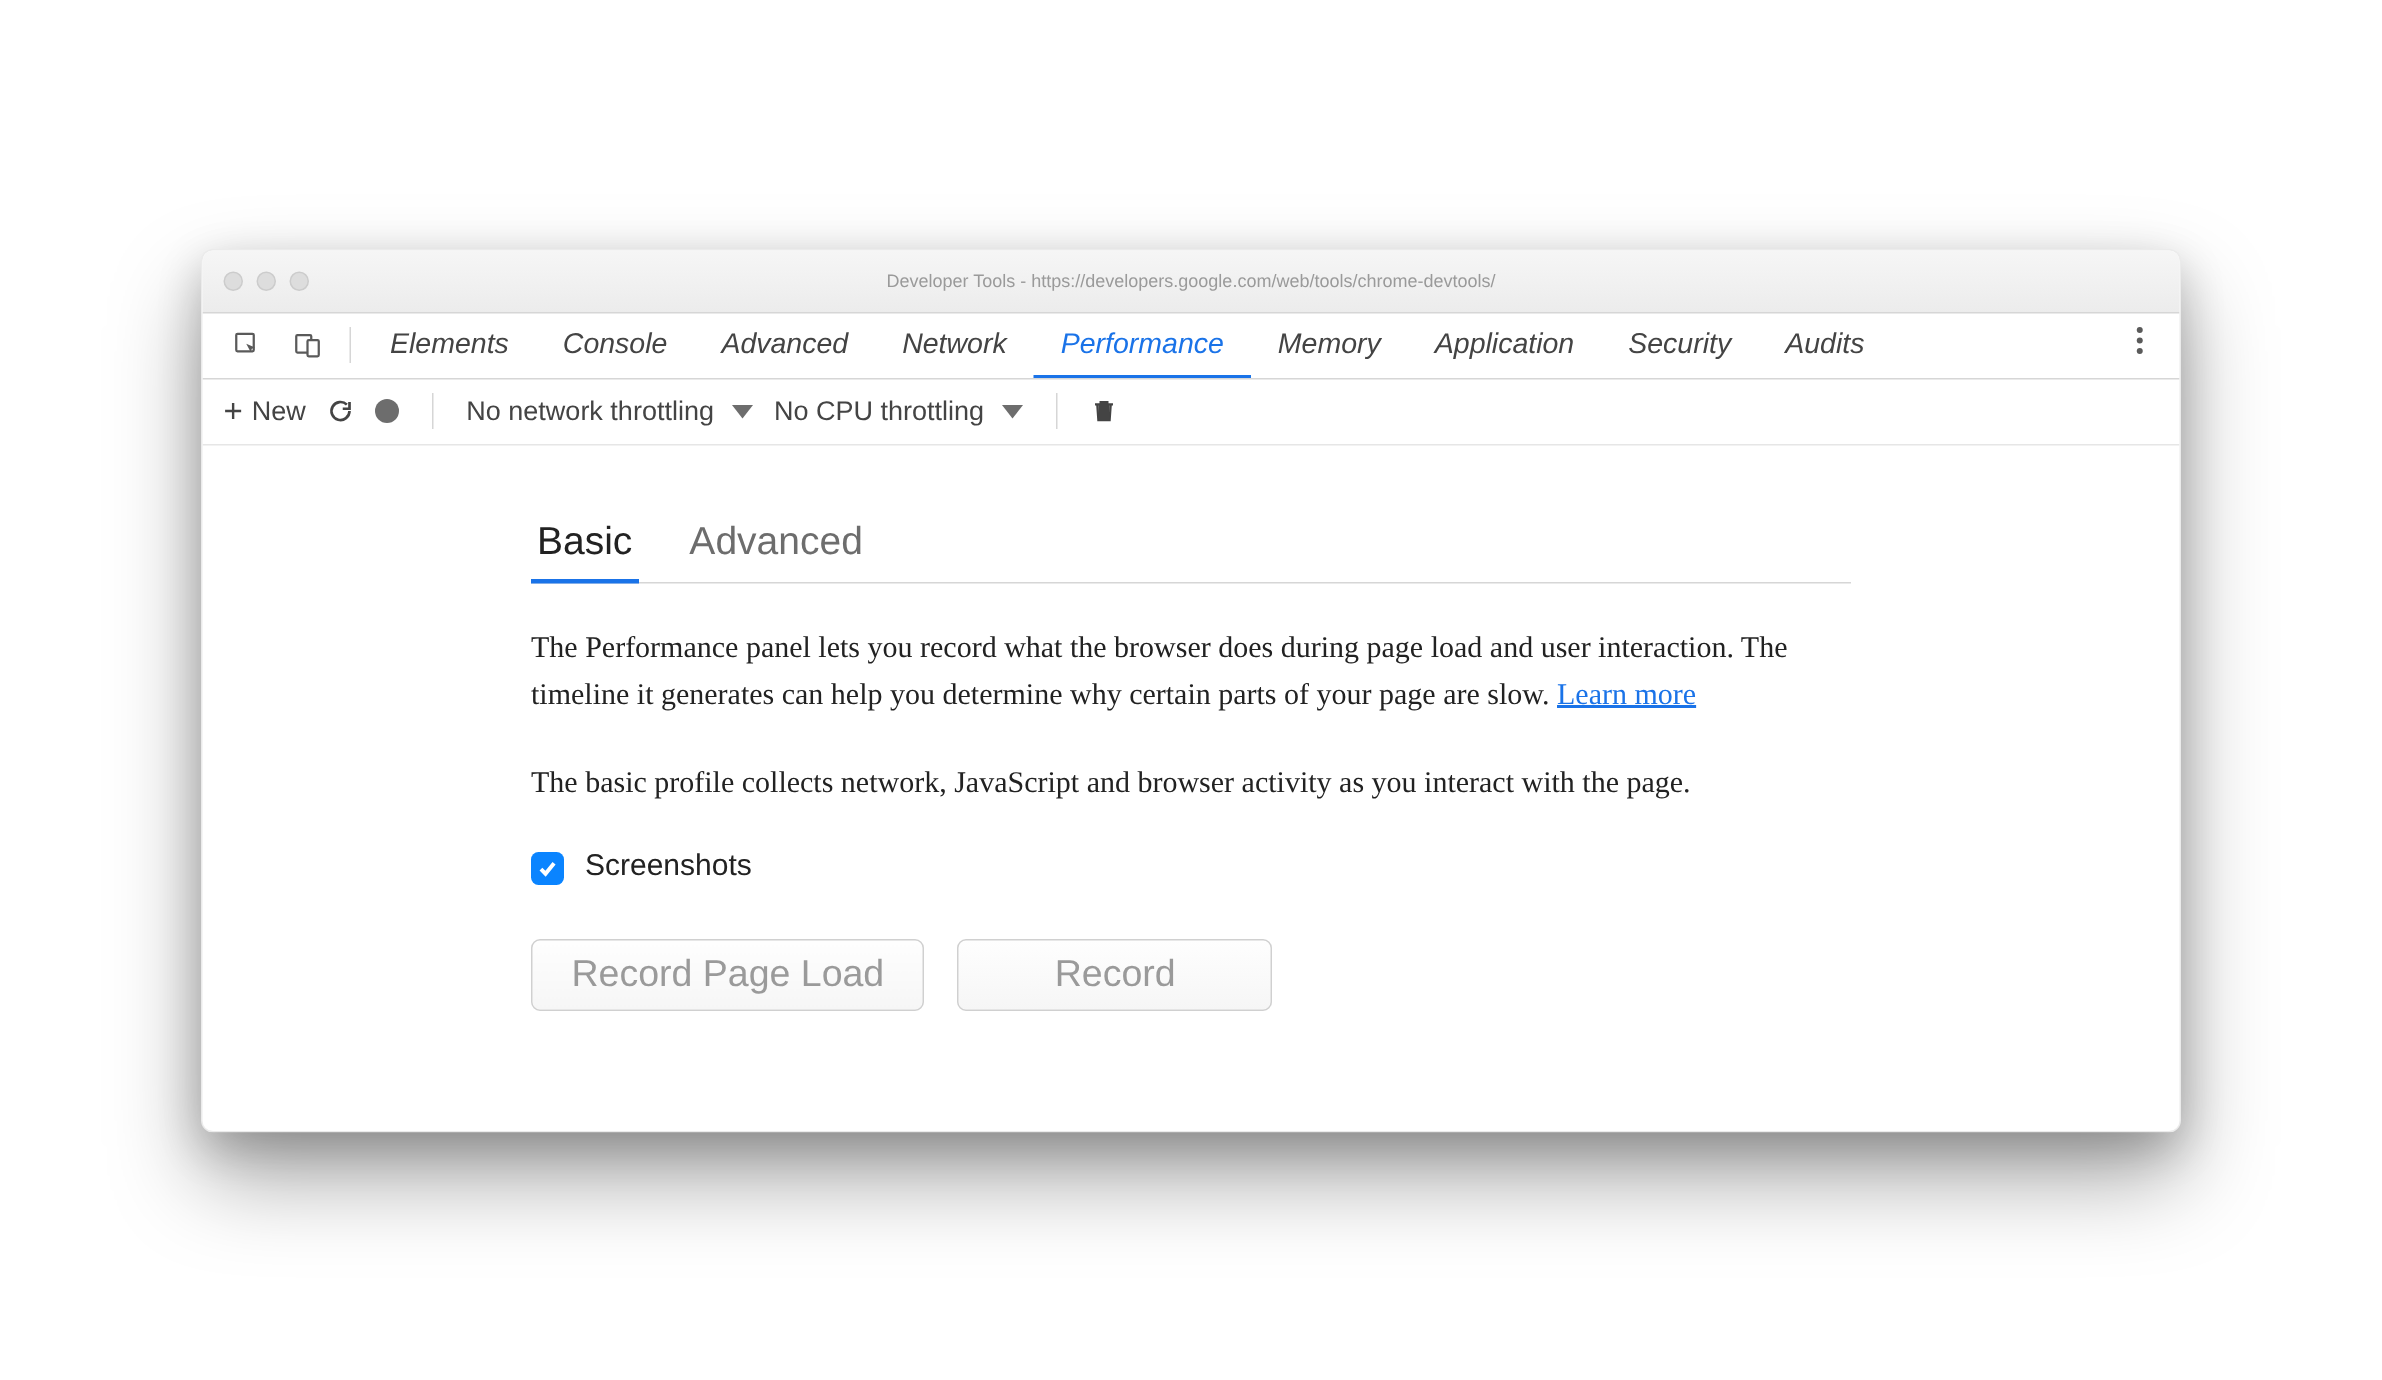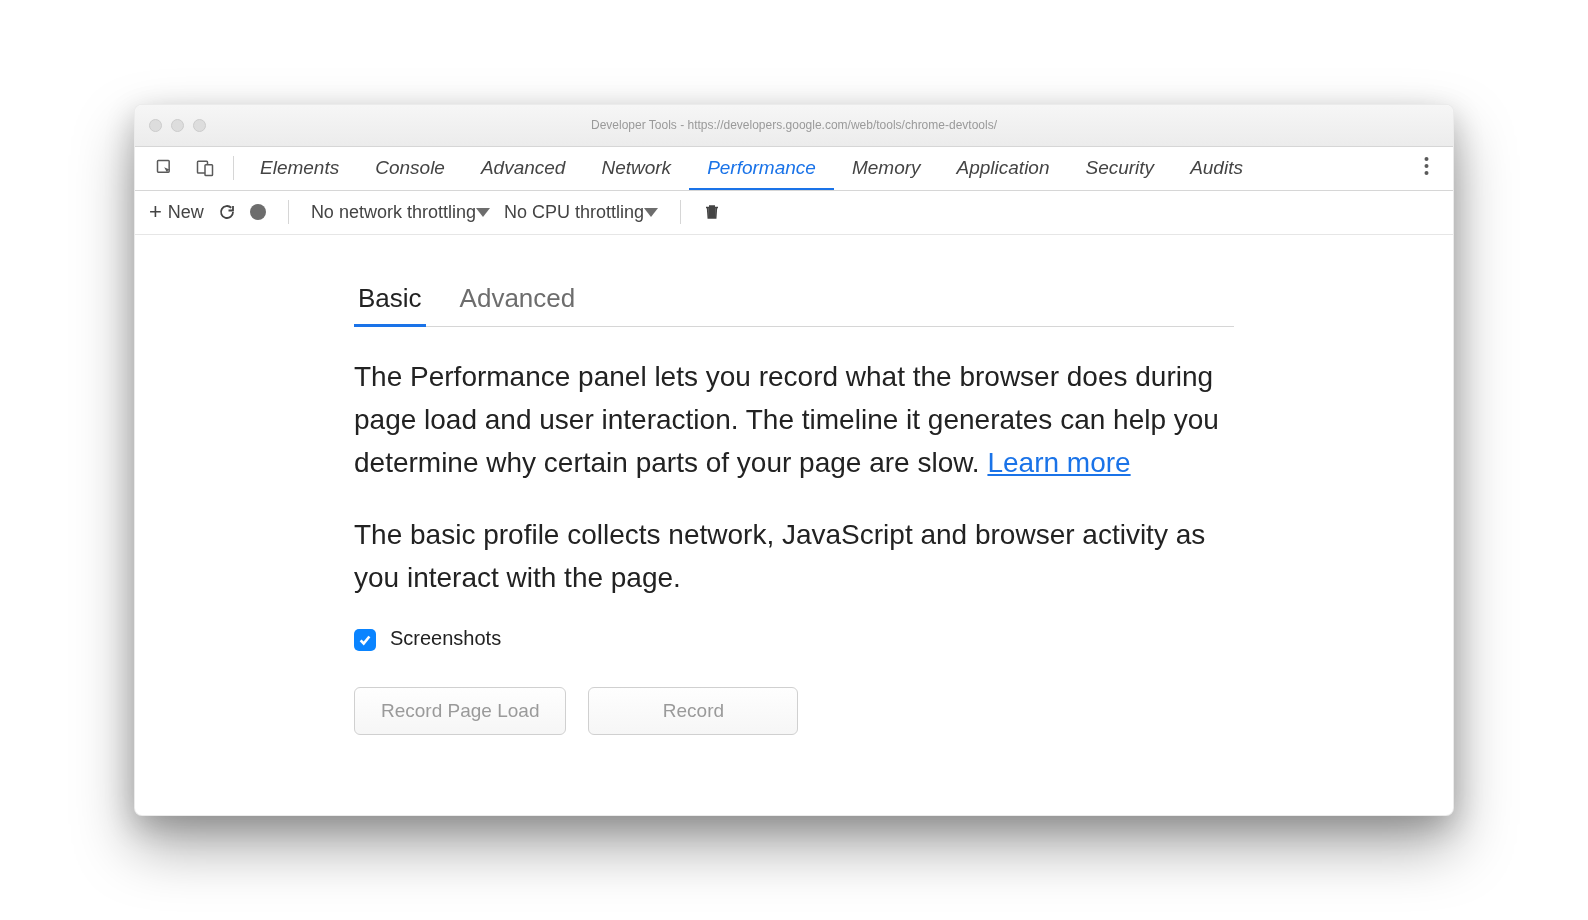--- a/index.html
+++ b/index.html
@@ -107,21 +107,21 @@
   align-items: center;
   gap: 6px;
   cursor: pointer;
 }
 .circle {
   width: 16px; height: 16px; border-radius: 50%; background: #6d6d6d;
 }
 .select {
   display: flex;
   align-items: center;
-  gap: 0;
+  gap: 12px;
   cursor: pointer;
 }
 .triangle-down {
   width: 0; height: 0;
   border-left: 7px solid transparent;
   border-right: 7px solid transparent;
   border-top: 9px solid #6d6d6d;
 }
 .trash svg { width: 18px; height: 20px; color: #444; }
 .content {
@@ -142,23 +142,24 @@
   padding: 8px 4px 10px 4px;
   cursor: pointer;
 }
 .subtab.active {
   color: #222;
   border-bottom: 3px solid #1a73e8;
   margin-bottom: -1px;
 }
 .para {
   margin-top: 28px;
-  font-size: 28px;
+  font-size: 20px;
   color: #222;
   line-height: 1.55;
+  font-family: Liberation Serif, serif;
 }
 .link {
   color: #1a73e8;
   text-decoration: underline;
   cursor: pointer;
 }
 .option {
   margin-top: 28px;
   display: flex;
   align-items: flex-start;
@@ -184,21 +185,21 @@
   gap: 22px;
 }
 .action-btn {
   height: 48px;
   padding: 0 26px;
   min-width: 210px;
   border: 1px solid #d0d0d0;
   border-radius: 6px;
   background: linear-gradient(#fefefe,#f6f6f6);
   color: #9a9a9a;
-  font-size: 19px;
+  font-size: 25px;
   display: flex;
   align-items: center;
   justify-content: center;
   cursor: pointer;
 }
 .reload svg { width: 18px; height: 18px; }
 </style>
 </head>
 <body>
 

